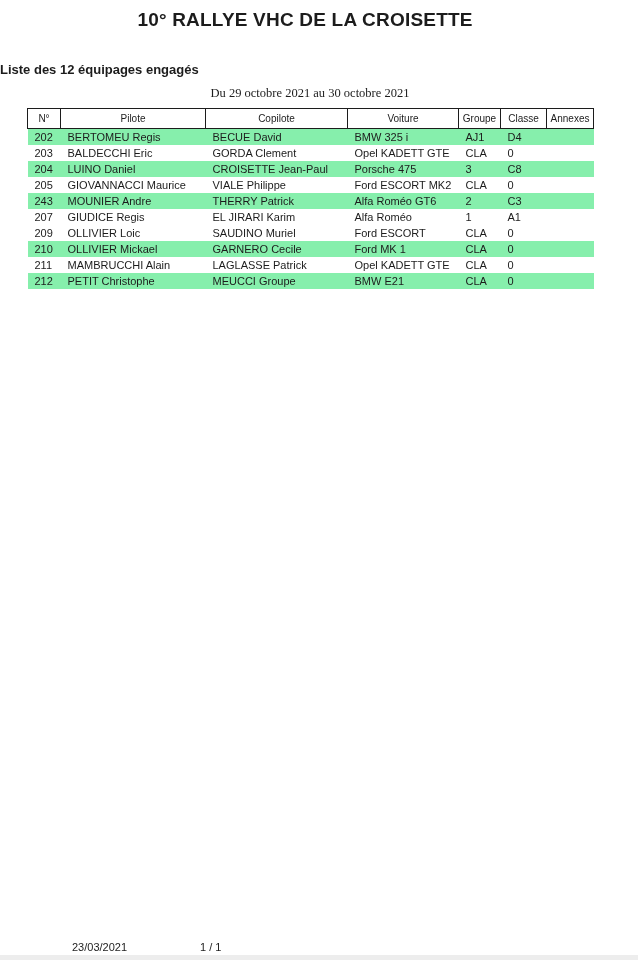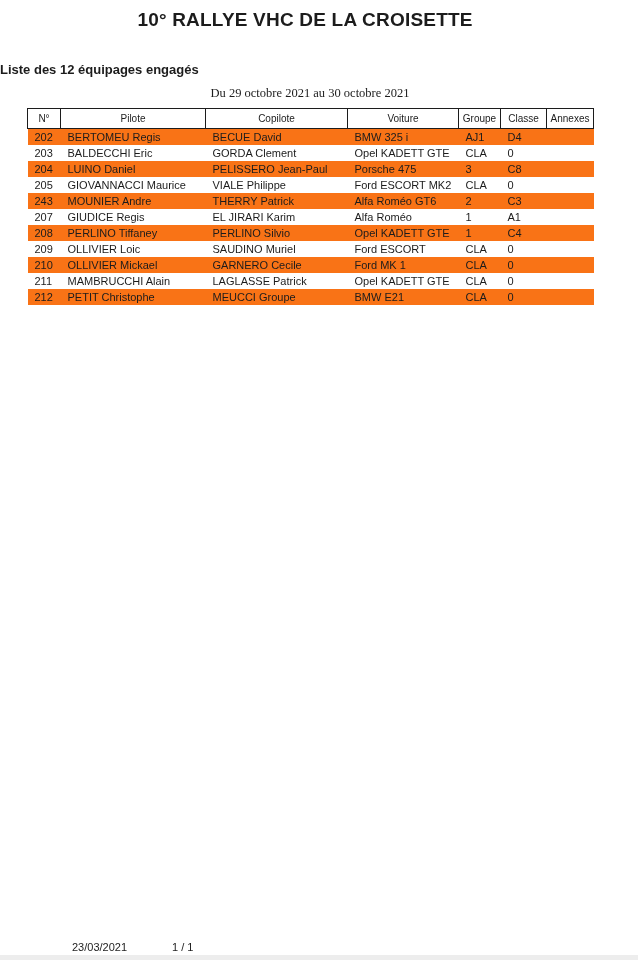--- a/index.html
+++ b/index.html
@@ -63,31 +63,31 @@
   table.entry-table td {
     height: 16px;
     font-size: 11px;
     font-weight: normal;
     text-align: left;
     padding: 0 2px 0 7px;
     vertical-align: middle;
     white-space: nowrap;
     overflow: hidden;
   }
-  table.entry-table tr.alt td { background: #f97316; }
+  table.entry-table tr.alt td { background: #86efac; }
   .page-footer {
     position: absolute;
     top: 941px;
     left: 0;
     width: 100%;
     font-size: 11px;
   }
   .page-footer .print-date { position: absolute; left: 72px; top: 0; }
   .page-footer .print-time { position: absolute; left: 142px; top: 0; margin-top: 40px; }
-  .page-footer .page-indicator { position: absolute; left: 172px; top: 0; }
+  .page-footer .page-indicator { position: absolute; left: 200px; top: 0; }
   .scan-edge {
     position: absolute;
     left: 0;
     bottom: 0;
     width: 100%;
     height: 5px;
     background: #ededed;
   }
 </style>
 </head>
@@ -135,21 +135,21 @@
           <td>BALDECCHI Eric</td>
           <td>GORDA Clement</td>
           <td>Opel KADETT GTE</td>
           <td>CLA</td>
           <td>0</td>
           <td></td>
         </tr>
         <tr class="alt">
           <td>204</td>
           <td>LUINO Daniel</td>
-          <td>PELISSERO Jean-Paul</td>
+          <td>CROISETTE Jean-Paul</td>
           <td>Porsche 475</td>
           <td>3</td>
           <td>C8</td>
           <td></td>
         </tr>
         <tr>
           <td>205</td>
           <td>GIOVANNACCI Maurice</td>
           <td>VIALE Philippe</td>
           <td>Ford ESCORT MK2</td>
@@ -168,29 +168,20 @@
         </tr>
         <tr>
           <td>207</td>
           <td>GIUDICE Regis</td>
           <td>EL JIRARI Karim</td>
           <td>Alfa Roméo</td>
           <td>1</td>
           <td>A1</td>
           <td></td>
         </tr>
-        <tr class="alt">
-          <td>208</td>
-          <td>PERLINO Tiffaney</td>
-          <td>PERLINO Silvio</td>
-          <td>Opel KADETT GTE</td>
-          <td>1</td>
-          <td>C4</td>
-          <td></td>
-        </tr>
         <tr>
           <td>209</td>
           <td>OLLIVIER Loic</td>
           <td>SAUDINO Muriel</td>
           <td>Ford ESCORT</td>
           <td>CLA</td>
           <td>0</td>
           <td></td>
         </tr>
         <tr class="alt">

